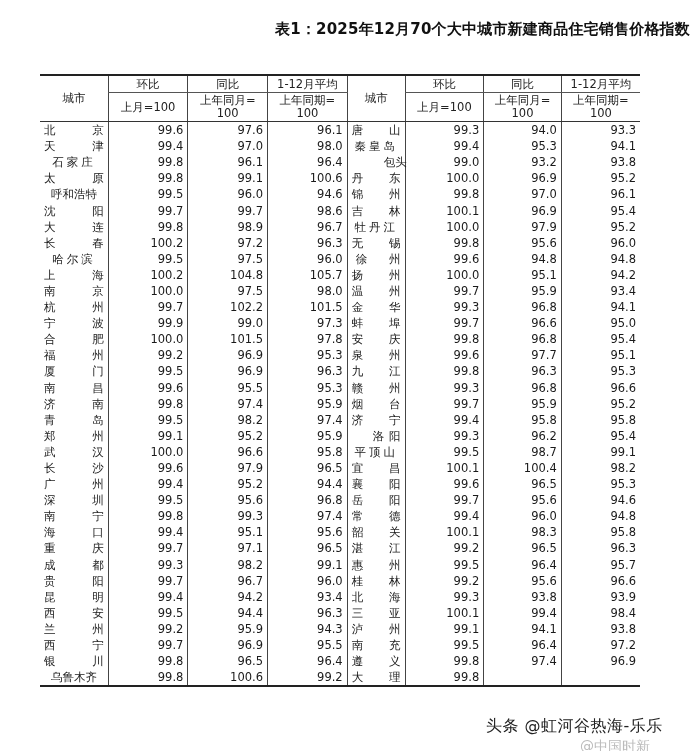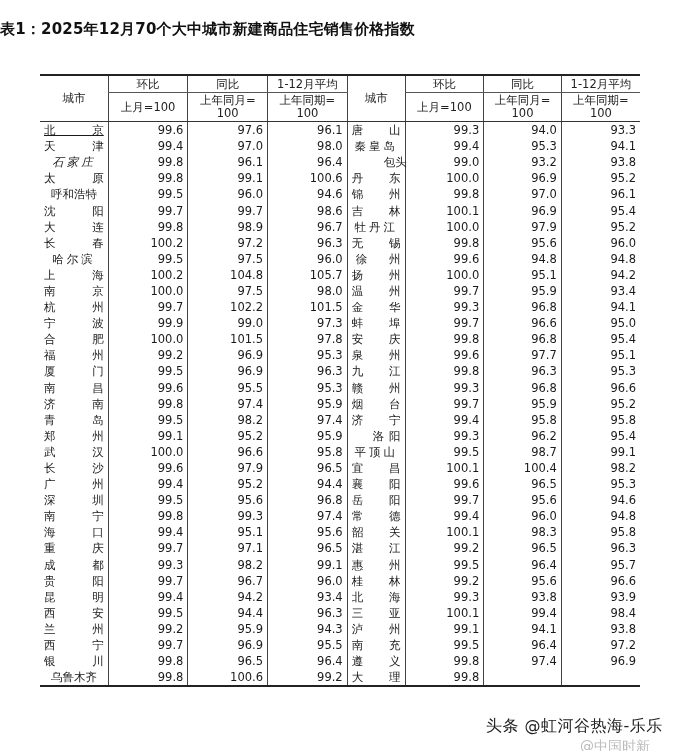--- a/index.html
+++ b/index.html
@@ -3,21 +3,21 @@
   <meta charset="utf-8">
   <style>
     html, body { margin: 0; padding: 0; background: #ffffff; }
     body {
       width: 690px; height: 751px; position: relative; overflow: hidden;
       font-family: "DejaVu Sans", "Liberation Sans", sans-serif;
       color: #1a1a1a;
     }
     .title {
       position: absolute; left: 0; top: 20px; width: 690px;
-      text-align: left; font-size: 15px; font-weight: bold; letter-spacing: 0.2px;
+      text-align: right; font-size: 15px; font-weight: bold; letter-spacing: 0.2px;
       color: #111;
     }
     table.idx {
       position: absolute; left: 40px; top: 74px;
       width: 600px;
       border-collapse: collapse;
       font-size: 11.5px;
       table-layout: fixed;
     }
     table.idx thead tr:first-child th { border-top: 2px solid #222; }
@@ -81,41 +81,41 @@
       <th class="vl">上月=100</th>
       <th class="vl"><span style="display:inline-block;width:56px;word-break:break-all;">上年同月=100</span></th>
       <th class="vl"><span style="display:inline-block;width:56px;word-break:break-all;">上年同期=100</span></th>
       <th class="vl">上月=100</th>
       <th class="vl"><span style="display:inline-block;width:56px;word-break:break-all;">上年同月=100</span></th>
       <th class="vl"><span style="display:inline-block;width:56px;word-break:break-all;">上年同期=100</span></th>
     </tr>
   </thead>
   <tbody id="tbody">
       <tr>
-        <td class="city" style="text-align-last: justify; text-decoration: underline;">北京</td>
+        <td class="city" style="text-align-last: justify;">北京</td>
         <td class="num vl">99.6</td>
         <td class="num vl">97.6</td>
         <td class="num vl">96.1</td>
         <td class="city vl" style="text-align-last: justify;">唐山</td>
         <td class="num vl">99.3</td>
         <td class="num vl">94.0</td>
         <td class="num vl">93.3</td>
       </tr>
       <tr>
         <td class="city" style="text-align-last: justify;">天津</td>
         <td class="num vl">99.4</td>
         <td class="num vl">97.0</td>
         <td class="num vl">98.0</td>
         <td class="city vl" style="letter-spacing: 3px; text-align: center; text-align-last: center;">秦皇岛</td>
         <td class="num vl">99.4</td>
         <td class="num vl">95.3</td>
         <td class="num vl">94.1</td>
       </tr>
       <tr>
-        <td class="city" style="letter-spacing: 3px; text-align: center; text-align-last: center; font-style: italic;">石家庄</td>
+        <td class="city" style="letter-spacing: 3px; text-align: center; text-align-last: center;">石家庄</td>
         <td class="num vl">99.8</td>
         <td class="num vl">96.1</td>
         <td class="num vl">96.4</td>
         <td class="city vl" style="text-align-last: justify; padding-left: 36px;">包头</td>
         <td class="num vl">99.0</td>
         <td class="num vl">93.2</td>
         <td class="num vl">93.8</td>
       </tr>
       <tr>
         <td class="city" style="text-align-last: justify;">太原</td>

